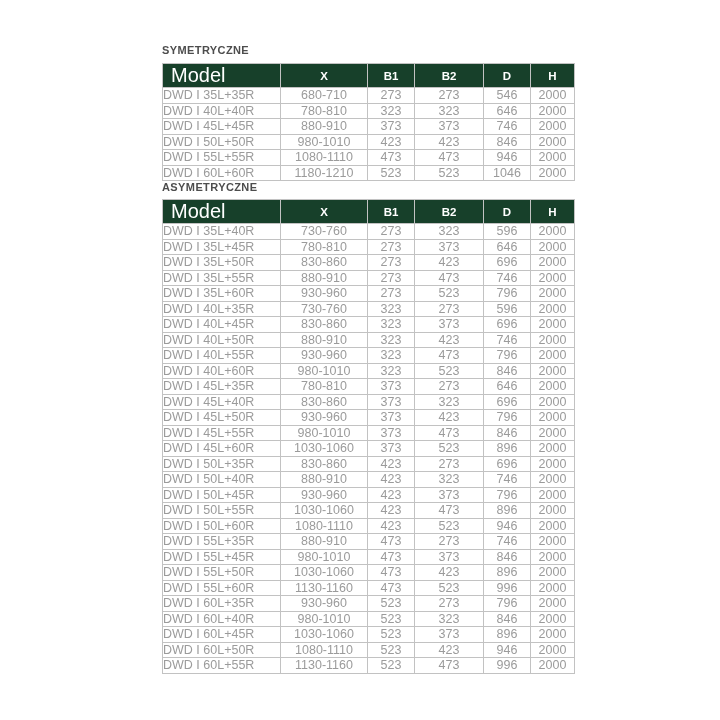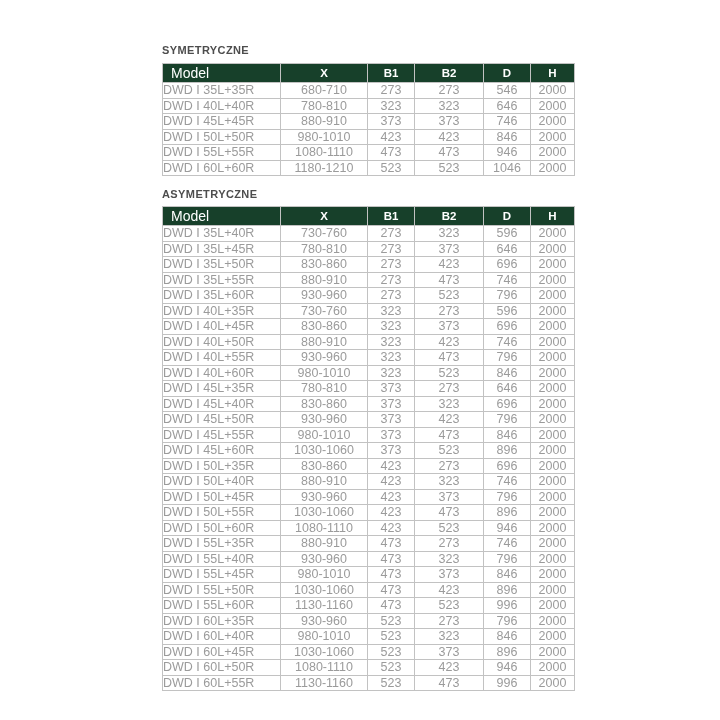--- a/index.html
+++ b/index.html
@@ -25,21 +25,20 @@
   }
   .section-title {
     font-size: 11px;
     font-weight: bold;
     color: var(--title-text);
     letter-spacing: 0.4px;
     line-height: 13px;
     margin-bottom: 6px;
   }
   .section-title.second {
-    margin-top: 12px;
     margin-bottom: 5px;
   }
   table.spec {
     width: 390px;
     table-layout: fixed;
     border-collapse: collapse;
   }
   table.spec th, table.spec td {
     border: 1px solid var(--border);
     overflow: hidden;
@@ -50,21 +49,21 @@
     color: var(--header-text);
     font-weight: bold;
     font-size: 11.5px;
     height: 19px;
     text-align: center;
     vertical-align: middle;
   }
   table.spec thead th.model {
     text-align: left;
     padding-left: 8px;
-    font-size: 14px;
+    font-size: 20px;
     font-weight: normal;
     margin-left: 20px;
   }
   table.spec td {
     color: var(--cell-text);
     font-size: 12.5px;
     height: 14.5px;
     line-height: 14.5px;
     text-align: center;
     vertical-align: middle;
@@ -325,28 +324,20 @@
         </tr>
         <tr>
           <td class="model">DWD I 55L+35R</td>
           <td>880-910</td>
           <td>473</td>
           <td>273</td>
           <td>746</td>
           <td>2000</td>
         </tr>
         <tr>
-          <td class="model">DWD I 55L+40R</td>
-          <td>930-960</td>
-          <td>473</td>
-          <td>323</td>
-          <td>796</td>
-          <td>2000</td>
-        </tr>
-        <tr>
           <td class="model">DWD I 55L+45R</td>
           <td>980-1010</td>
           <td>473</td>
           <td>373</td>
           <td>846</td>
           <td>2000</td>
         </tr>
         <tr>
           <td class="model">DWD I 55L+50R</td>
           <td>1030-1060</td>

